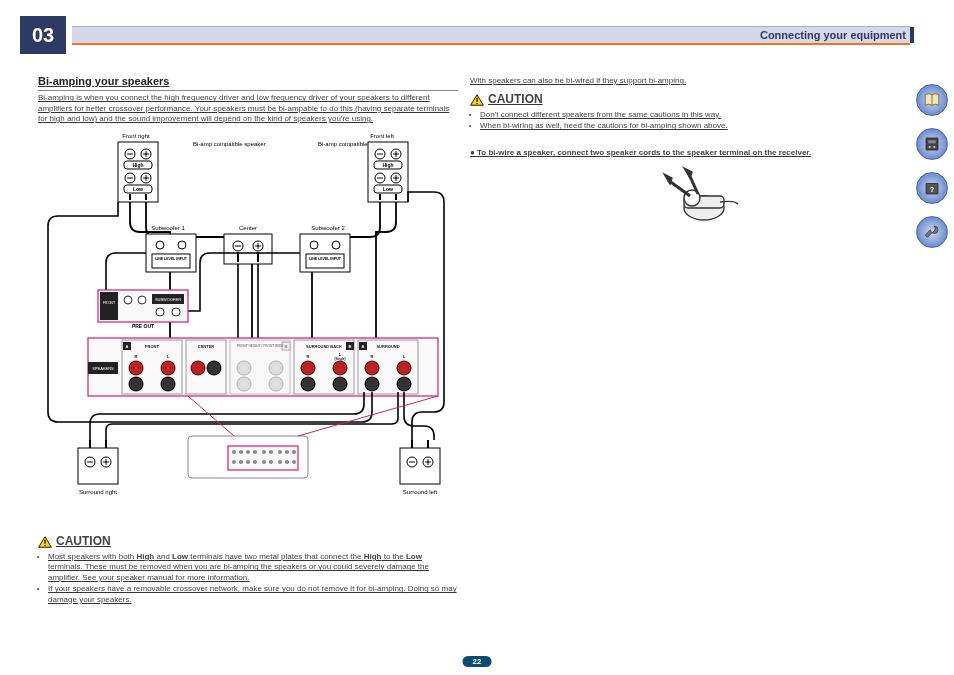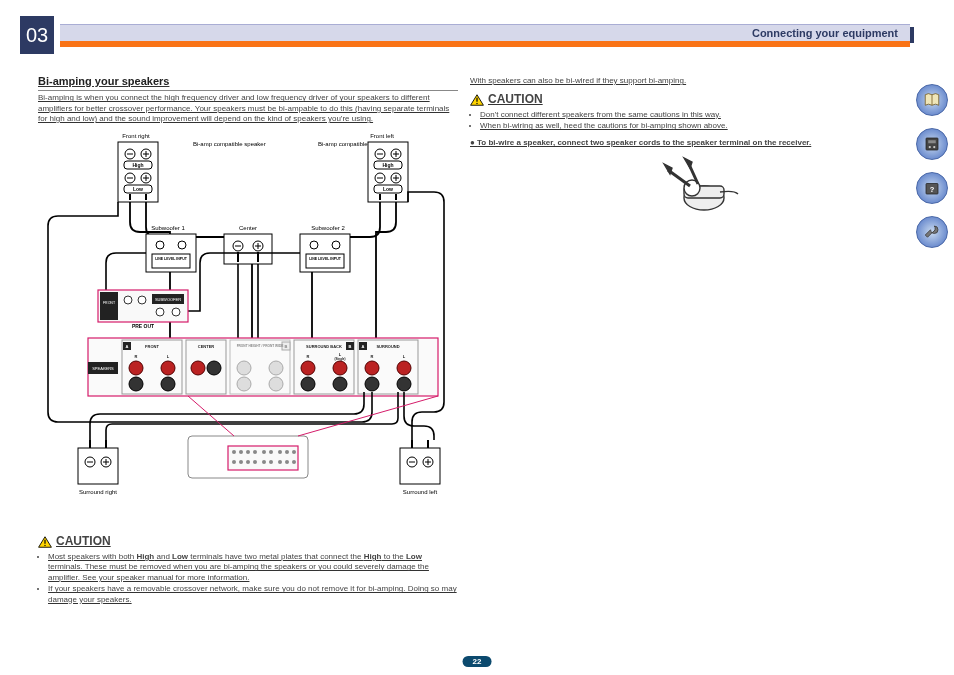--- a/index.html
+++ b/index.html
@@ -17,39 +17,39 @@
   .header-row {
     display: flex;
     align-items: center;
     height: 38px;
     margin-top: 16px;
   }
   .chapter-num {
     background: #2d3a63;
     color: #fff;
     font-size: 20px;
-    font-weight: normal;
-    width: 34px;
+    font-weight: bold;
+    width: 46px;
     height: 38px;
     display: flex;
     align-items: center;
     justify-content: center;
     margin-left: 20px;
   }
   .header-bar {
     flex: 1;
     height: 16px;
     background: #d6d8ea;
     margin-left: 6px;
     border-top: 1px solid #a9add4;
-    border-bottom: 6px solid #f97316;
+    border-bottom: 2px solid #f97316;
     display: flex;
     align-items: center;
     justify-content: flex-end;
-    padding-right: 12px;
+    padding-right: 4px;
     font-size: 11px;
     font-weight: bold;
     color: #2d3a63;
   }
   .header-end {
     width: 4px;
     height: 16px;
     background: #2d3a63;
     margin-right: 40px;
   }
@@ -391,21 +391,21 @@
         <rect x="11" y="6" width="2" height="7" fill="#000"></rect>
           <rect x="11" y="15" width="2" height="2" fill="#000"></rect>
       </svg>
       <span>CAUTION</span>
     </div>
     <ul>
       <li>Don't connect different speakers from the same cautions in this way.</li>
       <li>When bi-wiring as well, heed the cautions for bi-amping shown above.</li>
     </ul>
 
-    <p style="margin-top:6px;">
+    <p style="margin-top:16px;">
       ● <span class="bold">To bi-wire a speaker, connect two speaker cords to the speaker terminal on the receiver.</span>
     </p>
 
     <svg class="biwire-img" viewBox="0 0 120 60">
       <g stroke="#333" stroke-width="1.4" fill="#eee">
         <ellipse cx="84" cy="42" rx="20" ry="12"></ellipse>
         <rect x="64" y="30" width="40" height="12" rx="4"></rect>
         <circle cx="72" cy="32" r="8" fill="#fff"></circle>
         <path d="M70 30 L48 14 M78 28 L68 6" stroke="#333" stroke-width="3" fill="none"></path>
         <path d="M44 8 l6 10 l2 -6 z M64 2 l6 10 l2 -6 z" fill="#333"></path>

